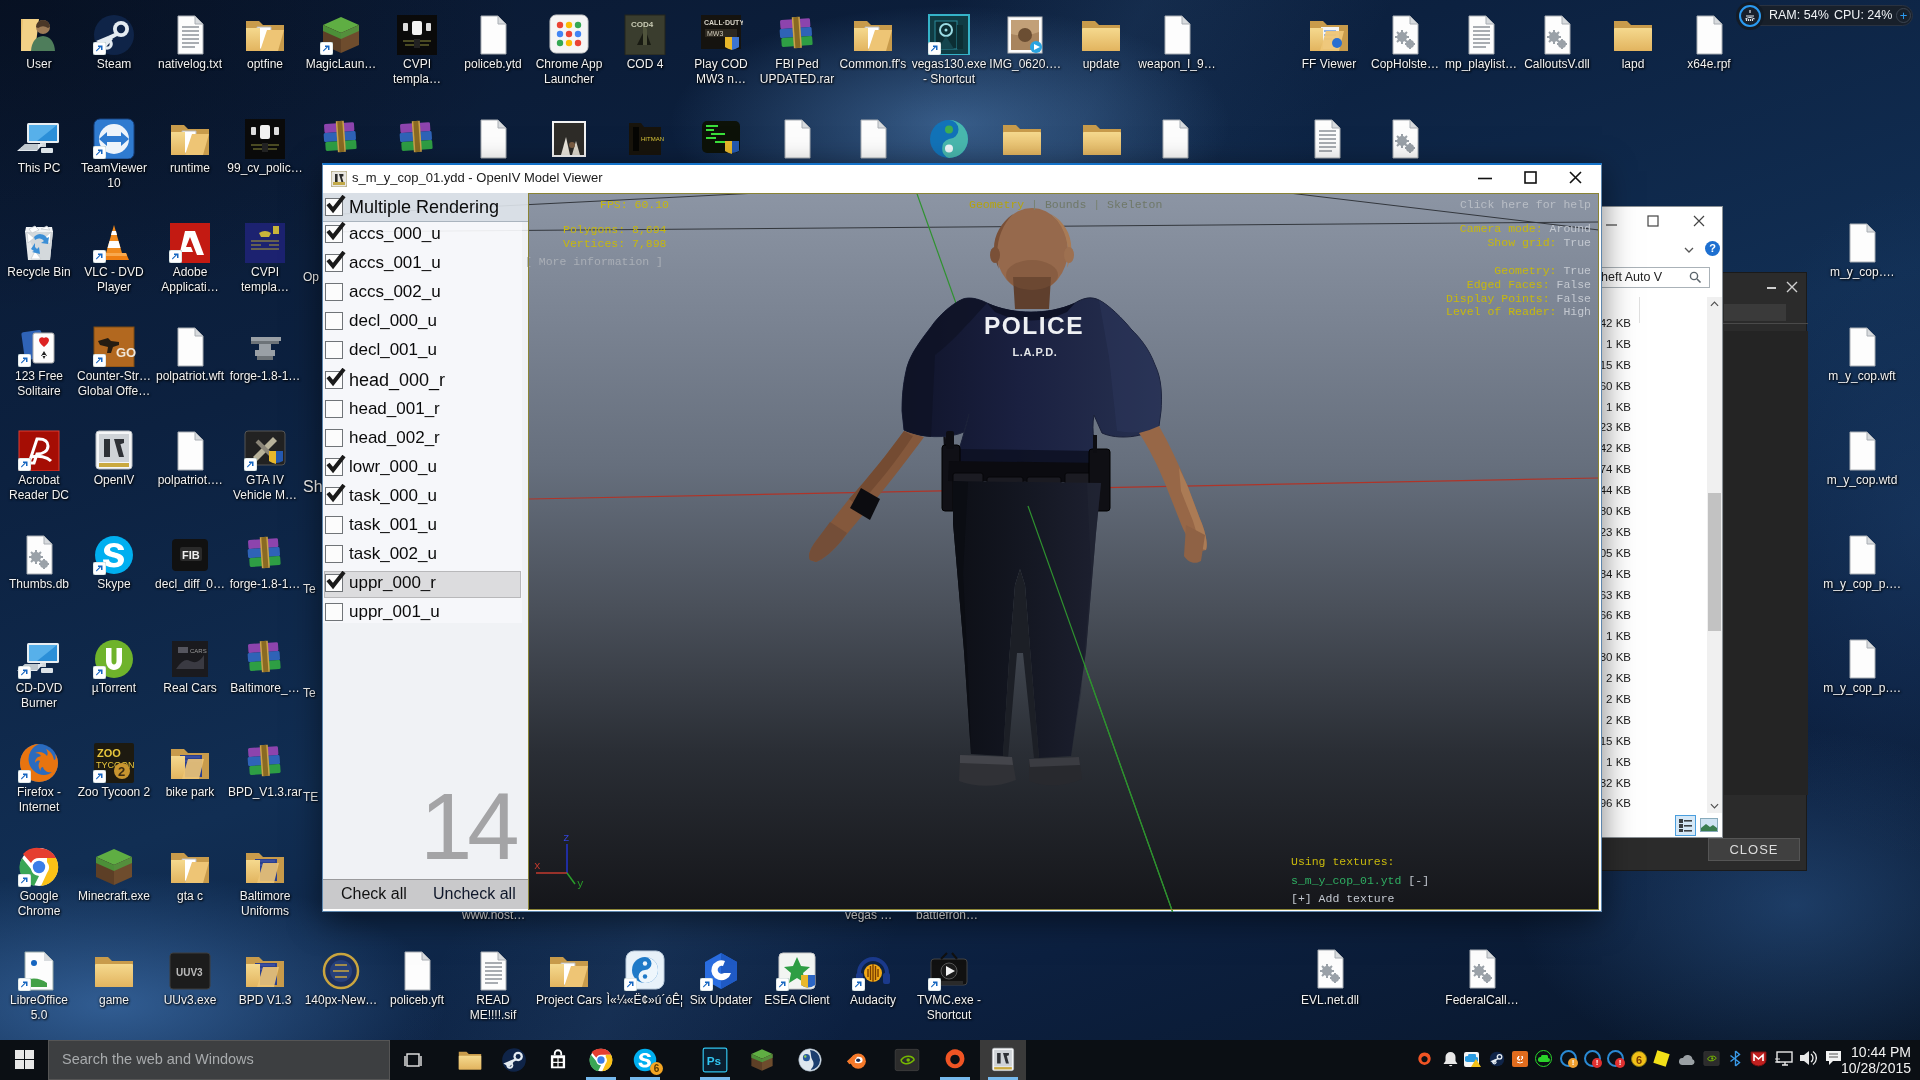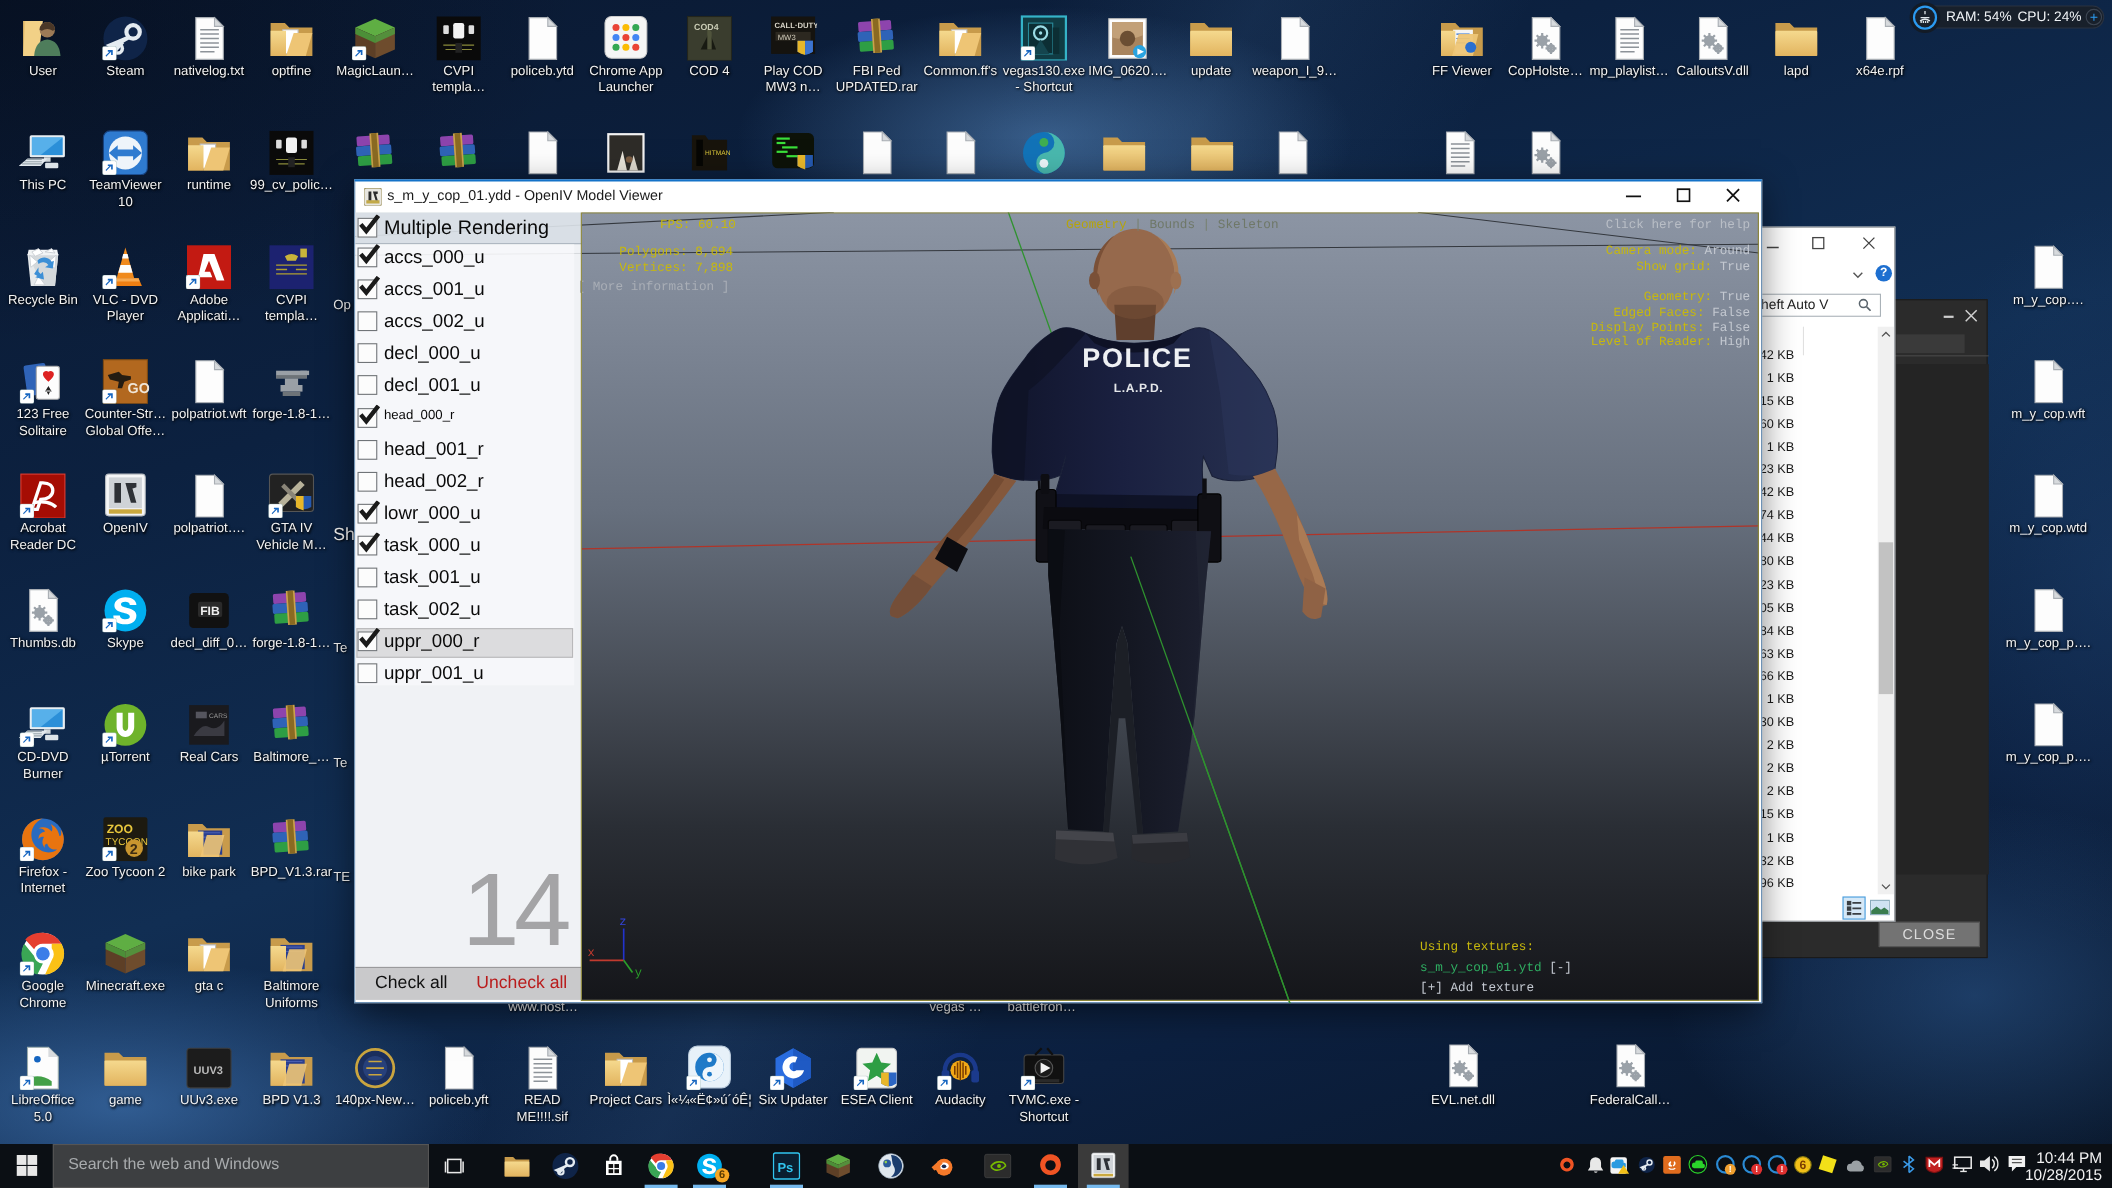--- a/index.html
+++ b/index.html
@@ -993,21 +993,21 @@
 <div class="ab" style="left:1896px;top:8px;width:15px;height:15px;border:1.5px solid #3c4552;border-radius:50%;color:#2b9af0;font-size:13px;line-height:13px;text-align:center">+</div>
 
 <div class="ab" style="left:1601px;top:272px;width:206px;height:599px;background:#2b2b2b;border:1px solid #1a1a1a">
  <div class="ab" style="left:122px;top:31px;width:62px;height:17px;background:#3a3a3a"></div>
  <div class="ab" style="left:122px;top:58px;width:84px;height:464px;background:#242424"></div>
  <div class="ab" style="left:0;top:50px;width:206px;height:1px;background:#4a4a4a"></div>
  <div class="ab" style="left:165px;top:14px;width:9px;height:2px;background:#cfcfcf"></div>
  <svg class="ab" style="left:184px;top:8px" width="12" height="12" viewBox="0 0 12 12">
       <path d="M1 1 L11 11 M11 1 L1 11" stroke="#cfcfcf" stroke-width="1.4"></path>
     </svg>
- <div class="ab" style="left:106px;top:565px;width:92px;height:23px;background:#737373;border:1px solid #555;color:#dcdcdc;font-size:13px;letter-spacing:1px;text-align:center;line-height:21px">CLOSE</div>
+ <div class="ab" style="left:106px;top:565px;width:92px;height:23px;background:#404040;border:1px solid #555;color:#dcdcdc;font-size:13px;letter-spacing:1px;text-align:center;line-height:21px">CLOSE</div>
 </div>
 <div class="ab" style="left:1601px;top:206px;width:122px;height:632px;background:#fff;border:1px solid #8a9095;border-left:none;overflow:hidden">
  <svg class="ab" style="left:5px;top:12px" width="12" height="12" viewBox="0 0 12 12">
       <path d="M0 6 h11" stroke="#444" stroke-width="1.2"></path>
     </svg>
  <svg class="ab" style="left:46px;top:8px" width="12" height="12" viewBox="0 0 12 12">
       <rect x="1" y="1" width="10" height="10" fill="none" stroke="#444" stroke-width="1.2"></rect>
     </svg>
  <svg class="ab" style="left:92px;top:8px" width="12" height="12" viewBox="0 0 12 12">
       <path d="M1 1 L11 11 M11 1 L1 11" stroke="#444" stroke-width="1.2"></path>
@@ -1183,21 +1183,21 @@
         <div class="ab" style="left:2px;top:90.2px;width:18px;height:18px;background:#fcfcfc;border:1.5px solid #707478"></div>
         <div class="ab" style="left:26px;top:89.2px;font-size:17px;color:#0a0a0a">accs_002_u</div>
         <div class="ab" style="left:2px;top:119.3px;width:18px;height:18px;background:#fcfcfc;border:1.5px solid #707478"></div>
         <div class="ab" style="left:26px;top:118.3px;font-size:17px;color:#0a0a0a">decl_000_u</div>
         <div class="ab" style="left:2px;top:148.4px;width:18px;height:18px;background:#fcfcfc;border:1.5px solid #707478"></div>
         <div class="ab" style="left:26px;top:147.4px;font-size:17px;color:#0a0a0a">decl_001_u</div>
         <div class="ab" style="left:2px;top:177.5px;width:18px;height:18px;background:#fcfcfc;border:1.5px solid #707478"></div>
         <svg class="ab" style="left:2px;top:174.5px" width="22" height="20" viewBox="0 0 22 20">
           <path d="M3 9 l5 6 L19 1" fill="none" stroke="#1a1a1a" stroke-width="4"></path>
         </svg>
-        <div class="ab" style="left:26px;top:176.5px;font-size:12px;color:#0a0a0a">head_000_r</div>
+        <div class="ab" style="left:26px;top:176.5px;font-size:18px;color:#0a0a0a">head_000_r</div>
         <div class="ab" style="left:2px;top:206.6px;width:18px;height:18px;background:#fcfcfc;border:1.5px solid #707478"></div>
         <div class="ab" style="left:26px;top:205.6px;font-size:17px;color:#0a0a0a">head_001_r</div>
         <div class="ab" style="left:2px;top:235.7px;width:18px;height:18px;background:#fcfcfc;border:1.5px solid #707478"></div>
         <div class="ab" style="left:26px;top:234.7px;font-size:17px;color:#0a0a0a">head_002_r</div>
         <div class="ab" style="left:2px;top:264.8px;width:18px;height:18px;background:#fcfcfc;border:1.5px solid #707478"></div>
         <svg class="ab" style="left:2px;top:261.8px" width="22" height="20" viewBox="0 0 22 20">
           <path d="M3 9 l5 6 L19 1" fill="none" stroke="#1a1a1a" stroke-width="4"></path>
         </svg>
         <div class="ab" style="left:26px;top:263.8px;font-size:17px;color:#0a0a0a">lowr_000_u</div>
         <div class="ab" style="left:2px;top:293.9px;width:18px;height:18px;background:#fcfcfc;border:1.5px solid #707478"></div>
@@ -1213,21 +1213,21 @@
         <svg class="ab" style="left:2px;top:378.2px" width="22" height="20" viewBox="0 0 22 20">
           <path d="M3 9 l5 6 L19 1" fill="none" stroke="#1a1a1a" stroke-width="4"></path>
         </svg>
         <div class="ab" style="left:26px;top:380.2px;font-size:17px;color:#0a0a0a">uppr_000_r</div>
         <div class="ab" style="left:2px;top:410.3px;width:18px;height:18px;background:#fcfcfc;border:1.5px solid #707478"></div>
         <div class="ab" style="left:26px;top:409.3px;font-size:17px;color:#0a0a0a">uppr_001_u</div>
       </div>
   <div class="ab" style="left:97px;top:580px;width:110px;font-size:94px;color:#a4a4a6;letter-spacing:-5px">14</div>
   <div class="ab" style="left:0;top:686px;width:206px;height:30px;background:#c9c9cb;border-top:1px solid #9a9a9c">
    <div class="ab" style="left:18px;top:5px;font-size:16px;color:#111">Check all</div>
-   <div class="ab" style="left:110px;top:5px;font-size:16px;color:#b91c1c">Uncheck all</div>
+   <div class="ab" style="left:110px;top:5px;font-size:16px;color:#0f172a">Uncheck all</div>
   </div>
   <div class="mono ab" style="left:277px;top:5px;font-size:11.5px;color:#c7b80d">FPS: 60.10</div>
   <div class="mono ab" style="left:240px;top:30px;font-size:11.5px;line-height:14.3px;color:#c7b80d">Polygons: 8,694<br>Vertices: 7,898</div>
   <div class="mono ab" style="left:202px;top:62px;font-size:11.5px;color:#a9aeb6">[ More information ]</div>
   <div class="mono ab" style="left:646px;top:5px;font-size:11.5px"><span style="color:#b5a40c">Geometry</span><span style="color:#77806f"> | </span><span style="color:#6f7868">Bounds</span><span style="color:#77806f"> | </span><span style="color:#6f7868">Skeleton</span></div>
   <div class="mono ab" style="left:1068px;top:5px;width:200px;text-align:right;font-size:11.5px;color:#b9bec6">Click here for help</div>
   <div class="mono ab" style="left:968px;top:29px;width:300px;text-align:right;font-size:11.5px;line-height:13.9px">
     <span style="color:#c7b80d">Camera mode:</span> <span style="color:#c3c8d0">Around</span><br>
     <span style="color:#c7b80d">Show grid:</span> <span style="color:#c3c8d0">True</span><br><br>
     <span style="color:#c7b80d">Geometry:</span> <span style="color:#c3c8d0">True</span><br>

